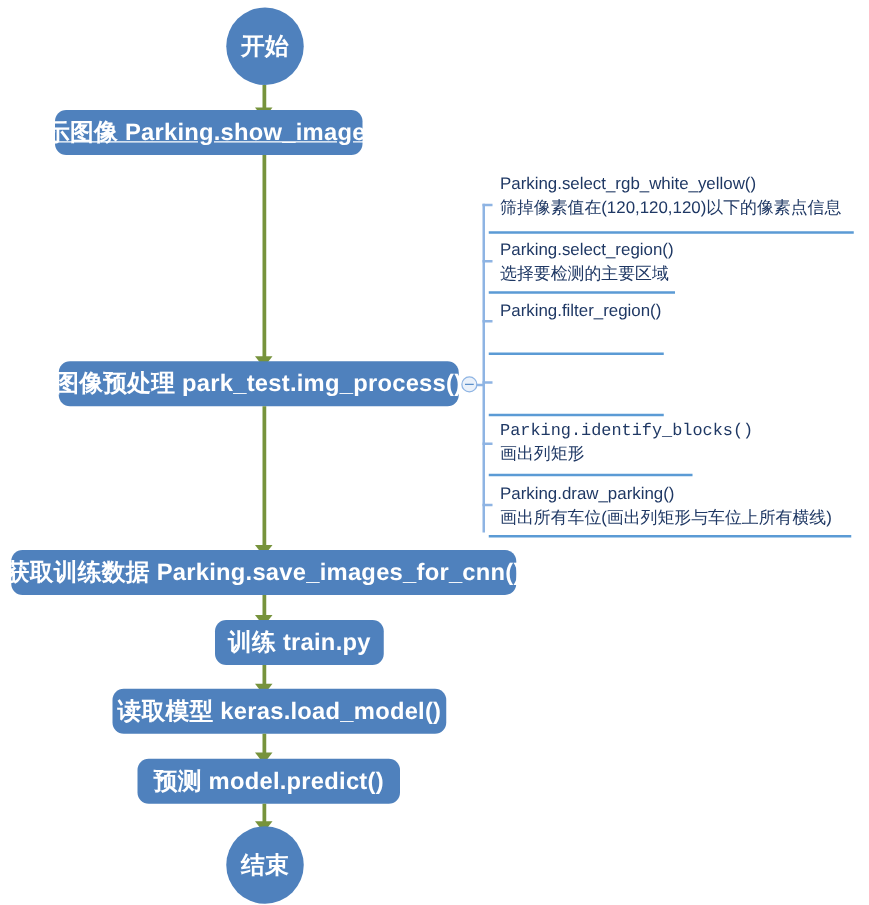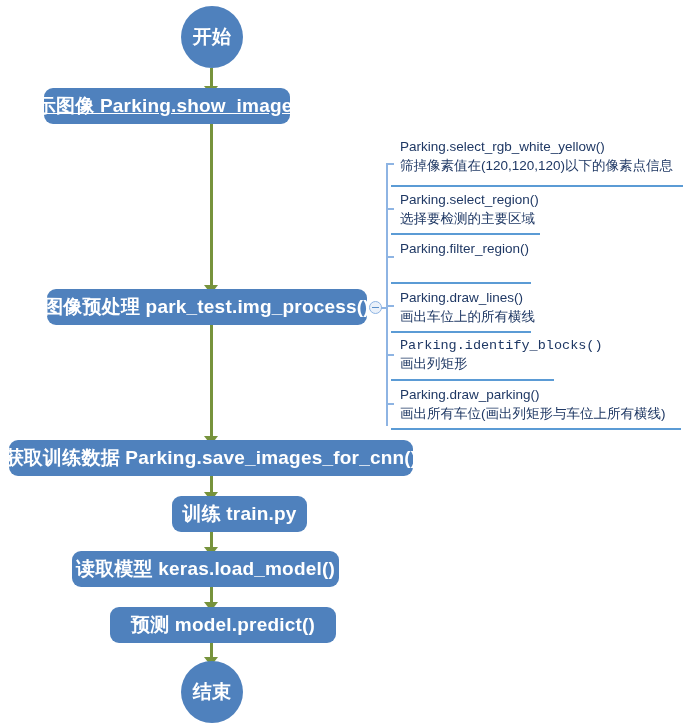--- a/index.html
+++ b/index.html
@@ -138,28 +138,28 @@
   <div class="conn" style="left:210px; top:476px; height:22px;"></div>
   <div class="arrow" style="left:204px; top:492px;"></div>
 
   <div class="node rounded" style="left:144px; top:496px; width:135px;margin-left:28px;">
     <span>训练 train.py</span>
   </div>
 
   <div class="conn" style="left:210px; top:532px; height:21px;"></div>
   <div class="arrow" style="left:204px; top:547px;"></div>
 
-  <div class="node rounded" style="left:72px; top:551px; width:267px;text-align:center;">
+  <div class="node rounded" style="left:90px; top:551px; width:267px;text-align:center;">
     <span>读取模型 keras.load_model()</span>
   </div>
 
   <div class="conn" style="left:210px; top:587px; height:21px;"></div>
   <div class="arrow" style="left:204px; top:602px;"></div>
 
-  <div class="node rounded" style="left:110px; top:607px; width:226px;">
+  <div class="node rounded" style="left:110px; top:607px; width:210px;">
     <span>预测 model.predict()</span>
   </div>
 
   <div class="conn" style="left:210px; top:643px; height:20px;"></div>
   <div class="arrow" style="left:204px; top:657px;"></div>
 
   <div class="node terminator" style="left:181px; top:661px;">
     <span>结束</span>
   </div>
 
@@ -183,24 +183,20 @@
   </div>
   <div class="underline" style="left:391px; top:233px; width:149px;"></div>
 
   <div class="stub" style="left:386px; top:256px; width:8px;"></div>
   <div class="note" style="left:400px; top:239px;">
     <span class="l1">Parking.filter_region()</span>
   </div>
   <div class="underline" style="left:391px; top:282px; width:140px;"></div>
 
   <div class="stub" style="left:386px; top:305px; width:8px;"></div>
-  <div class="note" style="left:400px; top:288px;">
-    <span class="l1">Parking.draw_lines()</span>
-    <span class="l2">画出车位上的所有横线</span>
-  </div>
   <div class="underline" style="left:391px; top:331px; width:140px;"></div>
 
   <div class="stub" style="left:386px; top:354px; width:8px;"></div>
   <div class="note" style="left:400px; top:336px;font-family:Liberation Mono, monospace;">
     <span class="l1">Parking.identify_blocks()</span>
     <span class="l2">画出列矩形</span>
   </div>
   <div class="underline" style="left:391px; top:379px; width:163px;"></div>
 
   <div class="stub" style="left:386px; top:403px; width:8px;"></div>

